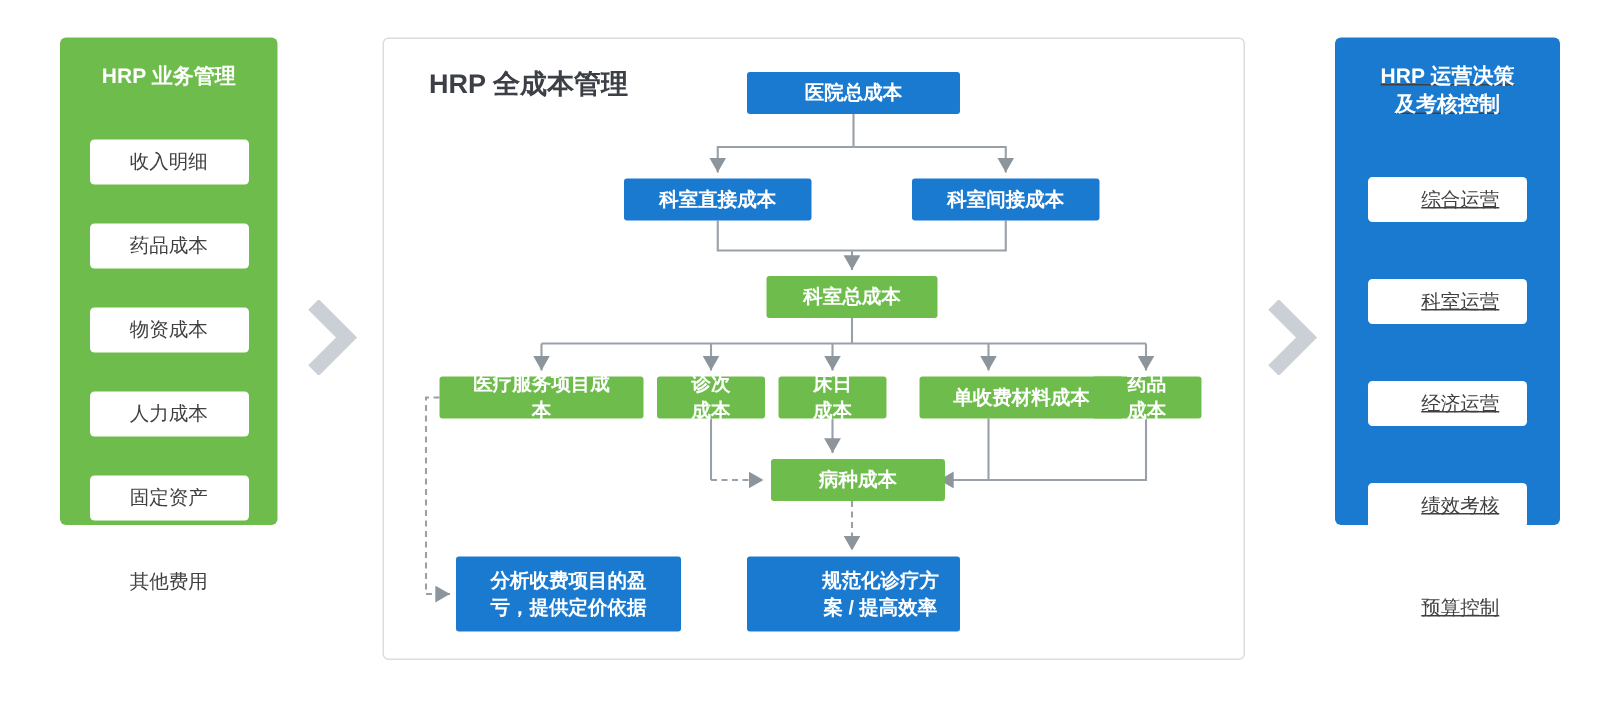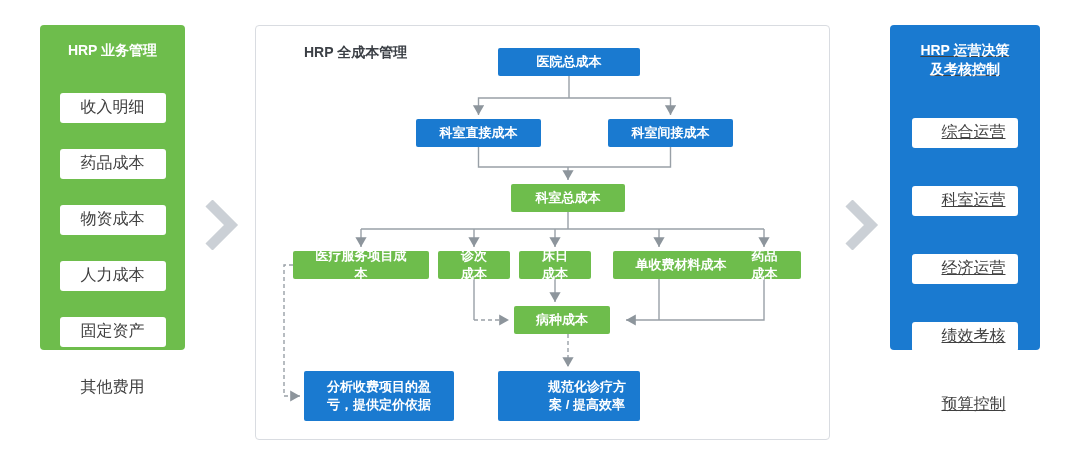--- a/index.html
+++ b/index.html
@@ -38,44 +38,44 @@
     text-align:center;
     line-height:1.35;
     margin:16px 0 20px;
   }
   .white-box {
     width:106px;
     height:30px;
     background:#ffffff;
     border-radius:3px;
     color:#404040;
-    font-size:16px;
+    font-size:13px;
     display:flex;
     align-items:center;
     justify-content:center;
     flex:0 0 auto;
   }
   .panel-green .white-box { margin:13px 0; }
   .panel-blue  .white-box { margin:19px 0;padding-left:17px; }
   
   .panel-center {
     position:absolute;
     left:255px;
     top:25px;
     width:575px;
     height:415px;
     background:#ffffff;
     border:1px solid #d9dce1;
     border-radius:4px;
   }
   .center-title {
     position:absolute;
-    left:48px;
+    left:30px;
     top:18px;
-    font-size:14px;
+    font-size:18px;
     font-weight:bold;
     color:#3c4046;
   }
   .node {
     position:absolute;
     height:28px;
     display:flex;
     align-items:center;
     justify-content:center;
     color:#ffffff;
@@ -161,21 +161,21 @@
 
     <div class="node blue" style="left:242px; top:22px;  width:142px;">医院总成本</div>
     <div class="node blue" style="left:160px; top:93px;  width:125px;">科室直接成本</div>
     <div class="node blue" style="left:352px; top:93px;  width:125px;">科室间接成本</div>
     <div class="node green" style="left:255px; top:158px; width:114px;">科室总成本</div>
     <div class="node green" style="left:37px;  top:225px; width:136px;">医疗服务项目成本</div>
     <div class="node green" style="left:182px; top:225px; width:72px;">诊次成本</div>
     <div class="node green" style="left:263px; top:225px; width:72px;">床日成本</div>
     <div class="node green" style="left:357px; top:225px; width:136px;">单收费材料成本</div>
     <div class="node green" style="left:472px; top:225px; width:73px;">药品成本</div>
-    <div class="node green" style="left:258px; top:280px; width:96px;">病种成本</div>
+    <div class="node green" style="left:258px; top:280px; width:116px;">病种成本</div>
     <div class="node blue tall" style="left:48px;  top:345px; width:150px;">分析收费项目的盈亏，提供定价依据</div>
     <div class="node blue tall" style="left:242px; top:345px; width:142px;padding-left:48px;">规范化诊疗方案 / 提高效率</div>
   </section>
 
   <svg class="chevron" style="left:840px;" width="42" height="50" viewBox="0 0 42 50">
     <polyline points="9,3 31,25 9,47" fill="none" stroke="#CBD0D6" stroke-width="10"></polyline>
   </svg>
 
   <aside class="side-panel panel-blue">
     <div class="panel-title">

